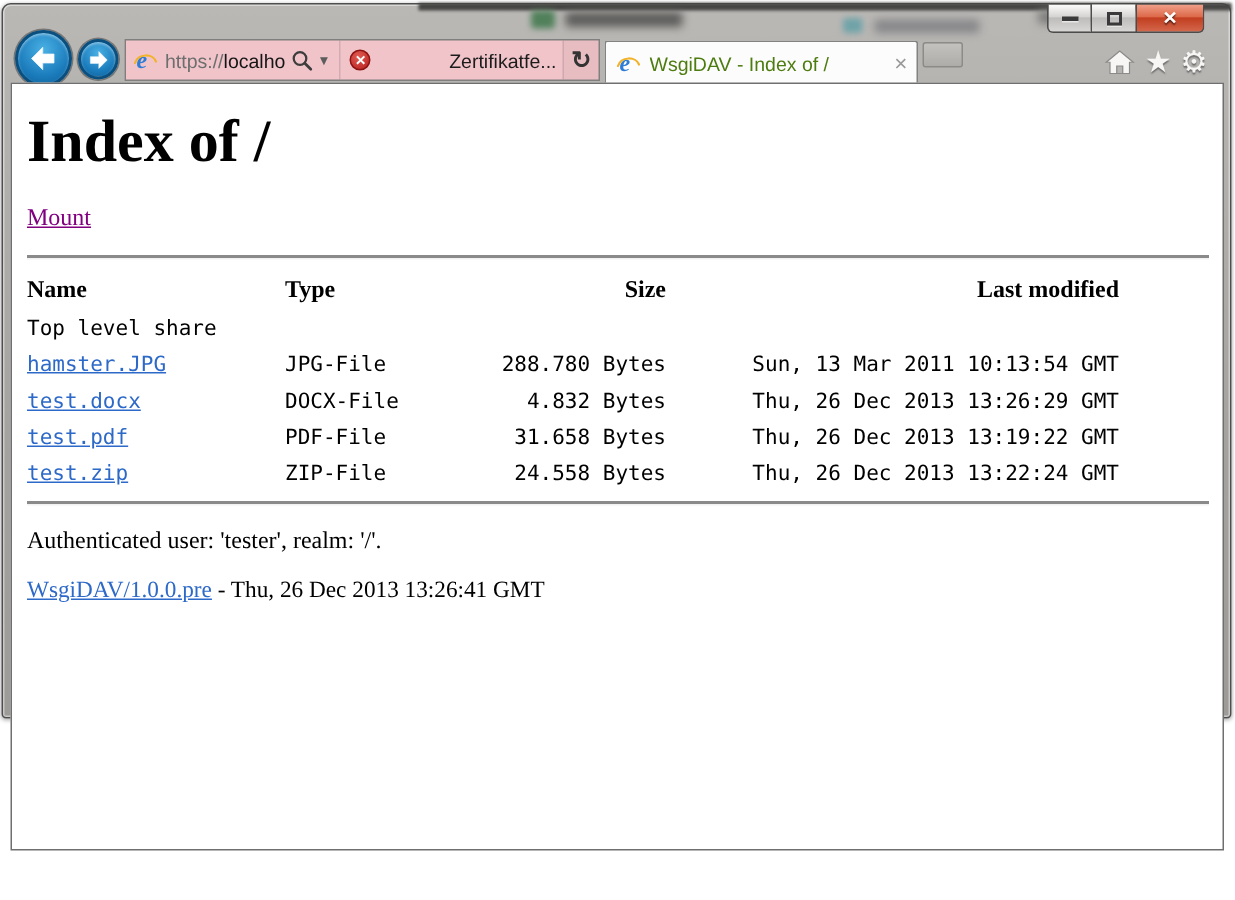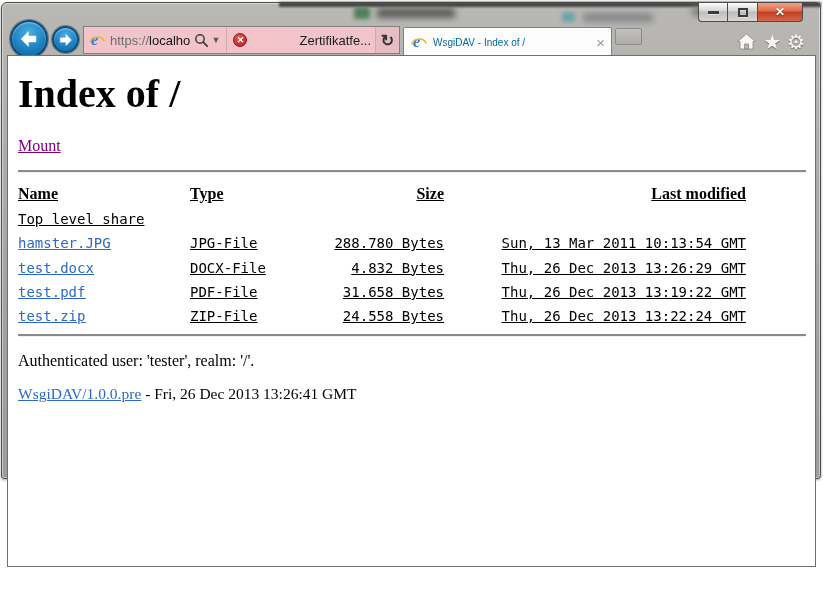--- a/index.html
+++ b/index.html
@@ -59,42 +59,42 @@
                 border:1px solid #8e1414; line-height:1; }
   .cert-text { color:#1c1c1c; white-space:nowrap;margin-left:47px; }
   .addr-refresh { flex:0 0 auto; width:24px; height:100%; display:flex; align-items:center; justify-content:center;
                   color:#333; font-size:16px; font-weight:bold; border-left:1px solid rgba(0,0,0,.10);
                   background:rgba(0,0,0,.03); }
 
   
   .tab { position:absolute; left:401px; top:24px; width:209px; height:29px;
          background:#fcfcfc; border:1px solid #828282; border-bottom:none; border-radius:2px 2px 0 0;
          display:flex; align-items:center; padding:0 6px 0 7px; }
-  .tab-title { flex:1 1 auto; font-size:10px; color:#0369a1; white-space:nowrap; overflow:hidden; margin-left:6px; }
+  .tab-title { flex:1 1 auto; font-size:13px; color:#4d7c0f; white-space:nowrap; overflow:hidden; margin-left:6px; }
   .tab-close { flex:0 0 auto; color:#9a9a9a; font-size:15px; line-height:1; margin-left:4px; }
   .newtab-stub { position:absolute; left:613px; top:25px; width:27px; height:17px;
                  background:linear-gradient(#c4c2bf,#aeaca9); border:1px solid #8d8b88; border-radius:2px; }
 
   
   .cmd-icons { position:absolute; right:15px; top:29px; display:flex; align-items:center; gap:6px; }
   .cmd-glyph { font-size:20px; color:#f7f6f4; text-shadow:0 1px 1px rgba(90,90,90,.8); line-height:1; }
 
   
   .content { position:absolute; left:5px; top:52px; width:809px; height:512px;
              background:#fff; border:1px solid #6f6f6f; overflow:hidden;
              font-family:"Liberation Serif", serif; color:#000; }
   .page { padding:0 9px 0 10px; }
   .page h1 { font-size:40px; line-height:44px; margin-top:16px; font-weight:bold; }
   .mount-line { margin-top:20px; font-size:16px; line-height:19px; }
   a.visited-link { color:#800080; text-decoration:underline; }
   a.file-link { color:#2d69c8; text-decoration:underline; }
   hr.rule { border:none; border-top:2px solid #8a8a8a; border-bottom:1px solid #f2f2f2; margin:15px 0 0 0; }
   hr.rule2 { margin-top:6px; }
 
-  table.listing { border-collapse:collapse; margin-top:8px; table-layout:fixed;text-decoration:underline; }
+  table.listing { border-collapse:collapse; margin-top:8px; table-layout:fixed; }
   table.listing th { font-family:"Liberation Serif", serif; font-size:16px; font-weight:bold;
                      height:26px; vertical-align:middle; white-space:nowrap; }
   table.listing td { font-family:"DejaVu Sans Mono", monospace; font-size:14px; line-height:24.3px;
                      white-space:nowrap; vertical-align:middle; }
   table.listing a { font-family:"DejaVu Sans Mono", monospace; }
   .col-name { width:172px; text-align:left; }
   .col-type { width:101px; text-align:left; }
   .col-size { width:153px; text-align:right; }
   .col-mod  { width:302px; text-align:right; }
   .note-cell { }
@@ -225,19 +225,19 @@
               <td class="col-type">ZIP-File</td>
               <td class="col-size">24.558 Bytes</td>
               <td class="col-mod">Thu, 26 Dec 2013 13:22:24 GMT</td>
             </tr>
             </tbody>
         </table>
 
         <hr class="rule rule2">
         <div class="auth-line">Authenticated user: 'tester', realm: '/'.</div>
         <div class="server-line">
-          <a class="file-link" href="#">WsgiDAV/1.0.0.pre</a><span> - Fri, 26 Dec 2013 13:26:41 GMT</span>
+          <a class="file-link" href="#">WsgiDAV/1.0.0.pre</a><span> - Thu, 26 Dec 2013 13:26:41 GMT</span>
         </div>
       </div>
     </div>
 
   </div>
 </div>
 
 </body></html>

